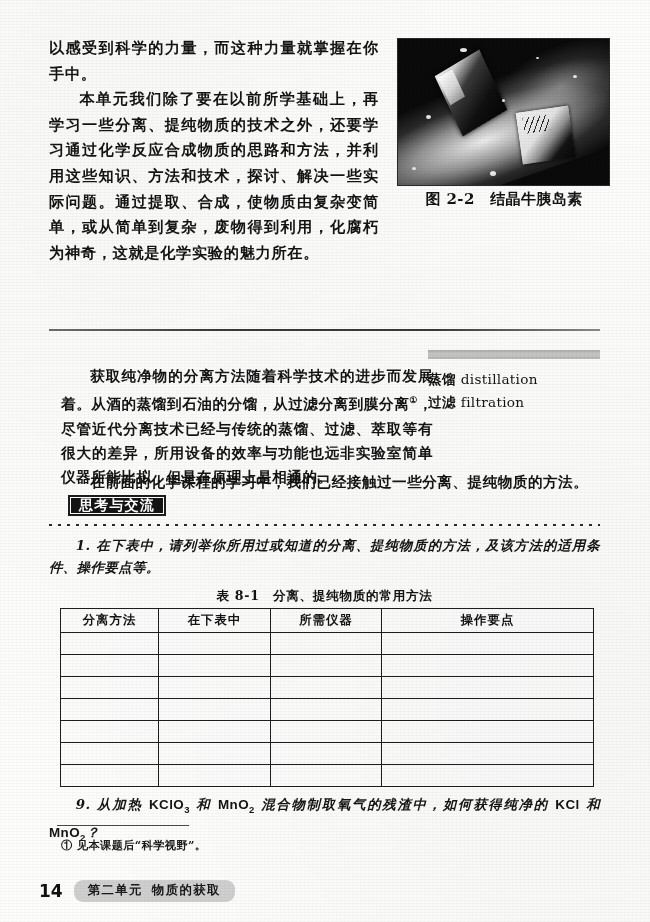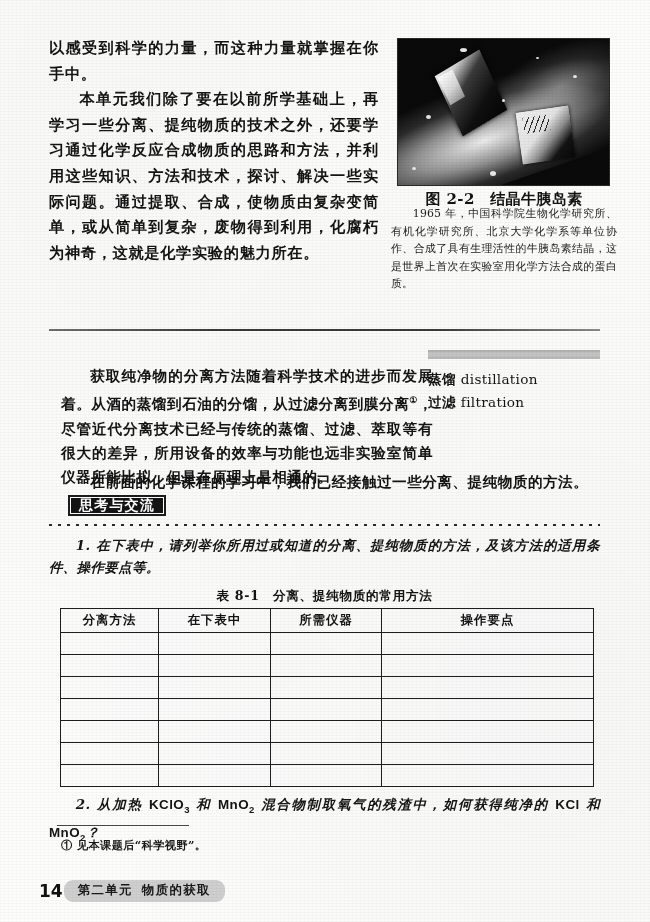--- a/index.html
+++ b/index.html
@@ -343,21 +343,21 @@
     left: 39px;
     top: 880px;
     display: flex;
     align-items: center;
   }
   .folio {
     font-family: "DejaVu Sans", "Liberation Sans", sans-serif;
     font-size: 17px;
     font-weight: 700;
     color: #111111;
-    margin-right: 1px;
+    margin-right: 11px;
   }
   .footer-pill {
     background: #cfcfcf;
     border-radius: 9px;
     padding: 2px 14px 3px 14px;
     font-size: 12.4px;
     font-weight: 700;
     letter-spacing: 1.4px;
     color: #1a1a1a;
     font-family: "DejaVu Sans", "Liberation Sans", sans-serif;
@@ -398,21 +398,20 @@
         <div class="speck" style="left:28px;top:76px;width:5px;height:4px;"></div>
         <div class="speck" style="left:14px;top:128px;width:4px;height:3px;"></div>
         <div class="speck" style="left:104px;top:60px;width:3px;height:3px;"></div>
         <div class="speck" style="left:138px;top:18px;width:3px;height:2px;"></div>
         <div class="speck" style="left:175px;top:36px;width:4px;height:3px;"></div>
         <div class="speck" style="left:92px;top:132px;width:6px;height:5px;"></div>
       </div>
     </div>
 
     <div class="fig-caption">图 2-2　结晶牛胰岛素</div>
-    <div class="fig-note">1965 年，中国科学院生物化学研究所、有机化学研究所、北京大学化学系等单位协作、合成了具有生理活性的牛胰岛素结晶，这是世界上首次在实验室用化学方法合成的蛋白质。</div>
   </div>
 
   <div class="banner-zone">
     <div class="banner-rule"></div>
   </div>
 
   <p class="lesson-par indent2" id="lesson-p1"><span>获取纯净物的分离方法随着科学技术的进步而发展着。从酒的蒸馏到石油的分馏，从过滤分离到膜分离</span><sup class="fnref">①</sup><span>，尽管近代分离技术已经与传统的蒸馏、过滤、萃取等有很大的差异，所用设备的效率与功能也远非实验室简单仪器所能比拟，但是在原理上是相通的。</span></p>
 
   <p class="lesson-par indent2" id="lesson-p2">在前面的化学课程的学习中，我们已经接触过一些分离、提纯物质的方法。</p>
 
@@ -487,21 +486,21 @@
         </tr>
         <tr>
           <td>&nbsp;</td>
           <td>&nbsp;</td>
           <td>&nbsp;</td>
           <td>&nbsp;</td>
         </tr>
       </tbody>
   </table>
 
-  <p class="qtext" id="q2"><span>2. 从加热 </span><span class="formula"><span>KClO</span><sub>3</sub></span><span> 和 </span><span class="formula"><span>MnO</span><sub>2</sub></span><span> 混合物制取氧气的残渣中，如何获得纯净的 </span><span class="formula">KCl</span><span> 和 </span><span class="formula"><span>MnO</span><sub>2</sub></span><span>？</span></p>
+  <p class="qtext" id="q2"><span>9. 从加热 </span><span class="formula"><span>KClO</span><sub>3</sub></span><span> 和 </span><span class="formula"><span>MnO</span><sub>2</sub></span><span> 混合物制取氧气的残渣中，如何获得纯净的 </span><span class="formula">KCl</span><span> 和 </span><span class="formula"><span>MnO</span><sub>2</sub></span><span>？</span></p>
 
   <div class="fn-rule"></div>
   <div class="footnote">① 见本课题后“科学视野”。</div>
 
   <div class="footer">
     <div class="folio">14</div>
     <div class="footer-pill">
       <span>第二单元</span><span class="sep"></span><span>物质的获取</span>
     </div>
   </div>

